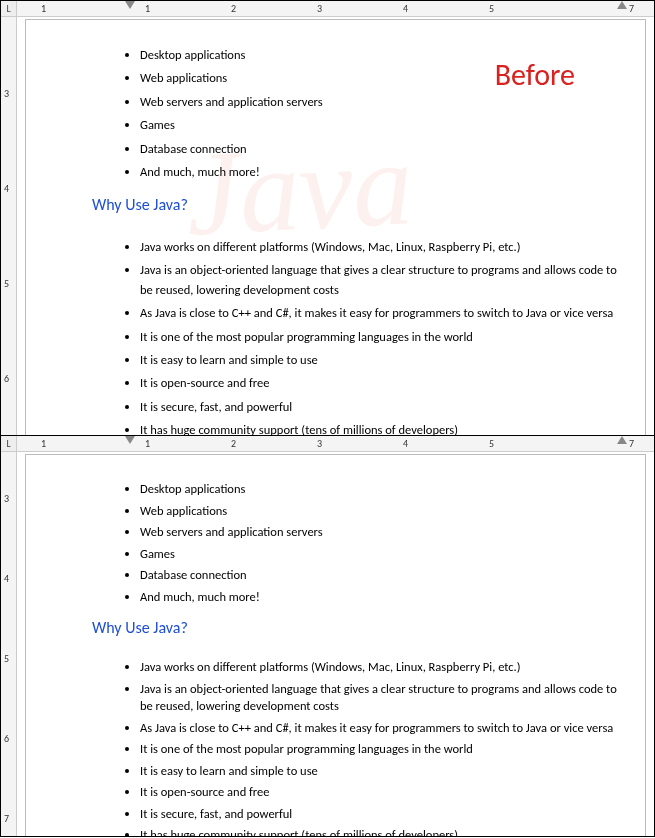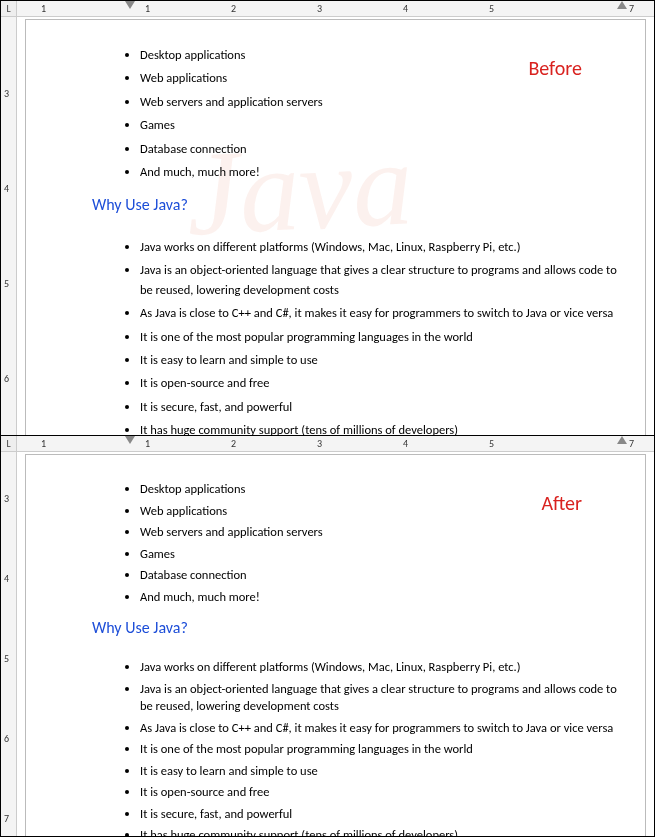--- a/index.html
+++ b/index.html
@@ -95,23 +95,23 @@
     min-height: 100%;
   }
   .page-content {
     padding: 6px 18px 10px 90px;
     font-size: 12px;
     line-height: 1.55;
     position: relative;
   }
   .overlay-label {
     position: absolute;
-    right: 63px;
+    right: 70px;
     top: 36px;
-    font-size: 20px;
+    font-size: 30px;
     color: #d9221f;
     font-family: Calibri, Arial, sans-serif;
     font-weight: 400;
     pointer-events: none;
   }
   .watermark {
     position: absolute;
     left: 160px;
     top: 100px;
     font-size: 120px;
@@ -215,21 +215,20 @@
     <div class="body-row">
       <div class="v-ruler" style="height:384px">
         <span class="vnum" style="top:40px">3</span>
         <span class="vnum" style="top:120px">4</span>
         <span class="vnum" style="top:200px">5</span>
         <span class="vnum" style="top:280px">6</span>
         <span class="vnum" style="top:360px">7</span>
       </div>
       <div class="page-area" style="height:384px">
         <div class="page">
-          <div class="overlay-label">After</div>
           <div class="page-content" style="line-height:1.4">
             <ul class="doc-list">
               <li>Desktop applications</li>
               <li>Web applications</li>
               <li>Web servers and application servers</li>
               <li>Games</li>
               <li>Database connection</li>
               <li>And much, much more!</li>
             </ul>
             <h3 class="doc-heading">Why Use Java?</h3>

